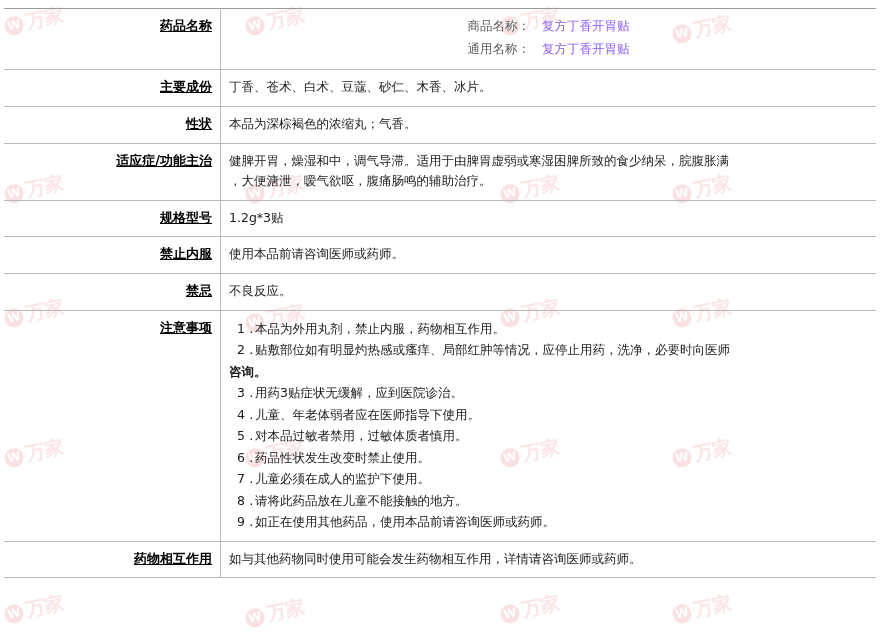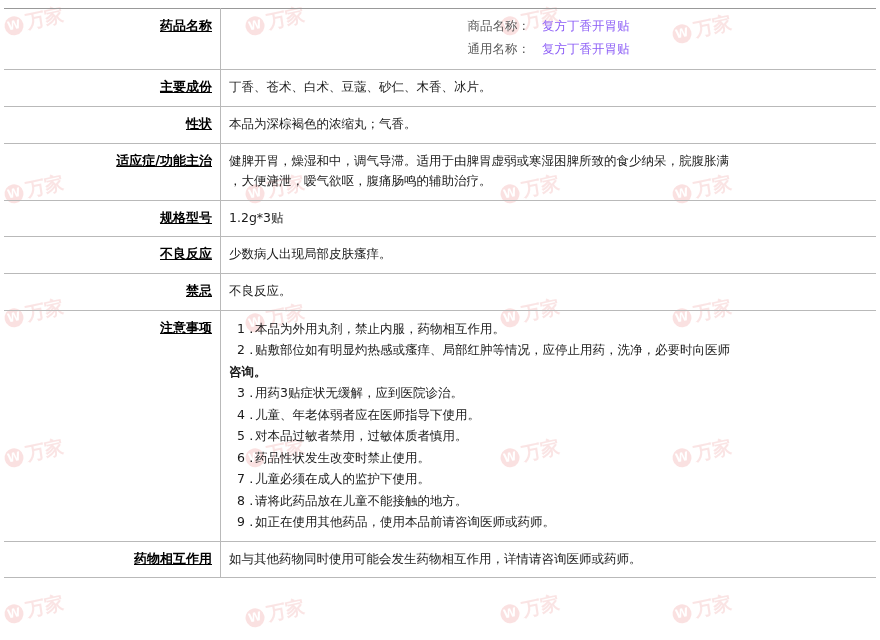--- a/index.html
+++ b/index.html
@@ -251,23 +251,23 @@
             <span class="v-line">，大便溏泄，嗳气欲呕，腹痛肠鸣的辅助治疗。</span>
           </td>
         </tr>
         <tr>
           <td class="label">规格型号</td>
           <td class="value">
             <span class="v-line">1.2g*3贴</span>
           </td>
         </tr>
         <tr>
-          <td class="label">不良反应</td>
-          <td class="value">
-            <span class="v-line">少数病人出现局部皮肤瘙痒。</span>
+          <td class="label">禁止内服</td>
+          <td class="value">
+            <span class="v-line">使用本品前请咨询医师或药师。</span>
           </td>
         </tr>
         <tr>
           <td class="label">禁忌</td>
           <td class="value">
             <span class="v-line">不良反应。</span>
           </td>
         </tr>
         <tr>
           <td class="label">注意事项</td>

